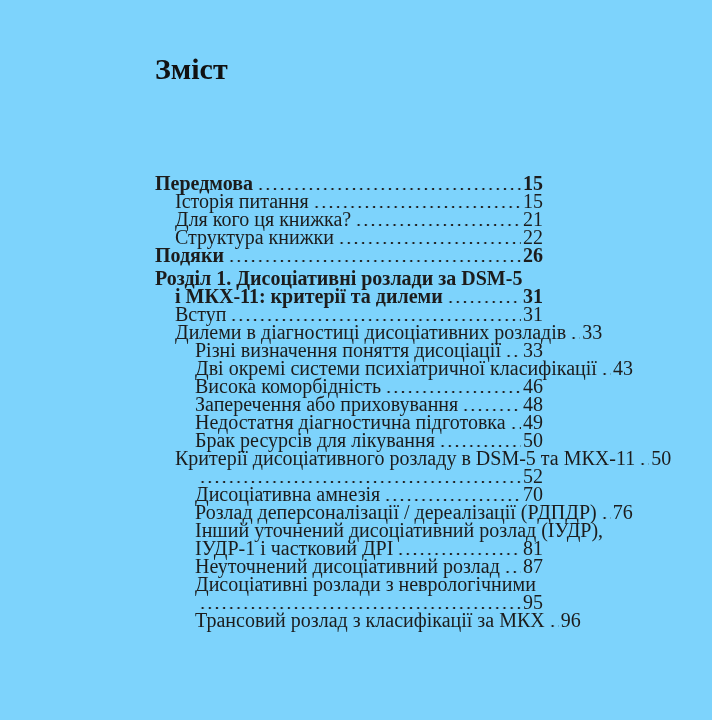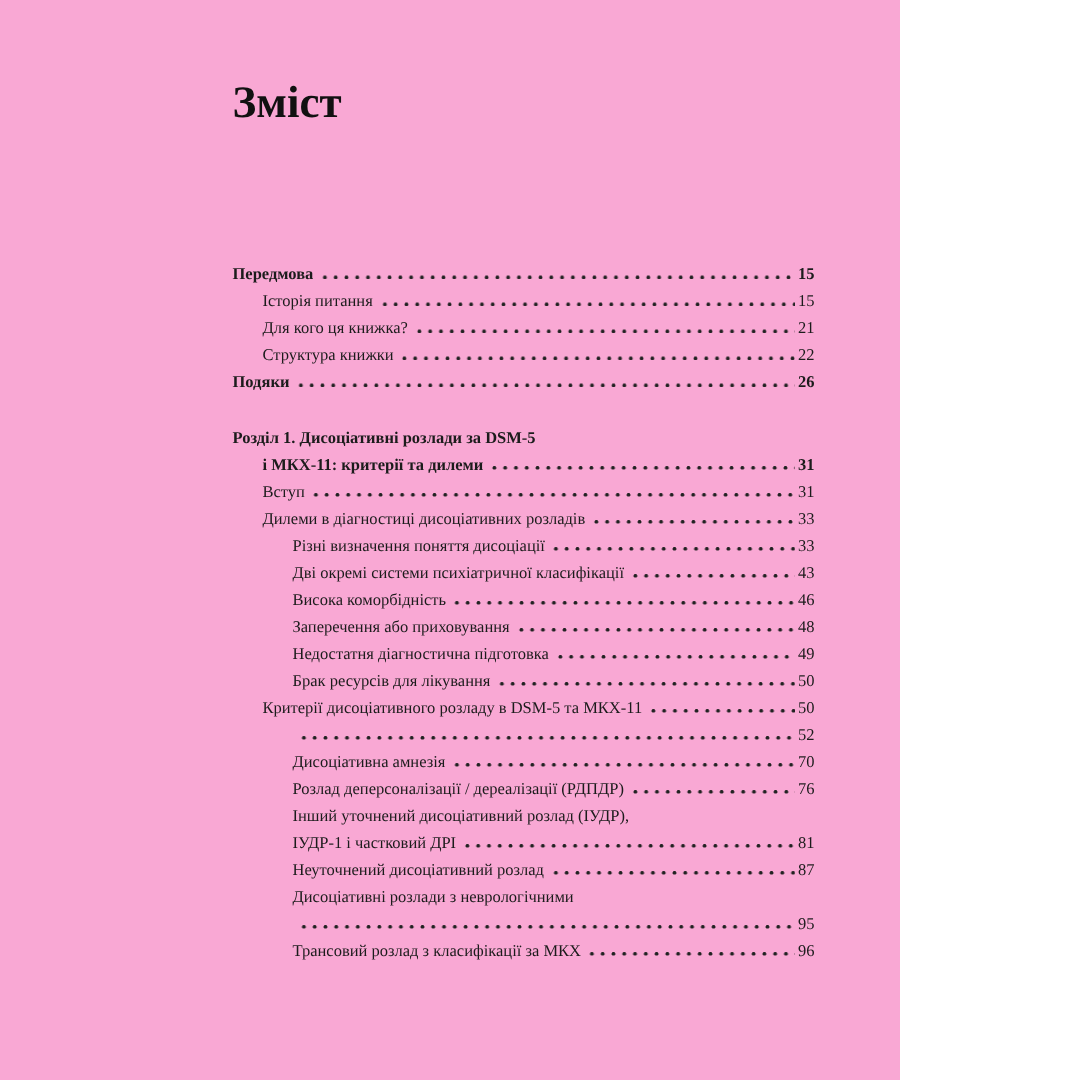--- a/index.html
+++ b/index.html
@@ -2,51 +2,51 @@
 <html><head>
 <meta charset="utf-8">
 <style>
   html, body {
     margin: 0;
     padding: 0;
     background: #ffffff;
   }
   .page {
     position: relative;
-    width: 600px;
+    width: 712px;
     height: 720px;
-    background: #f9a8d4;
+    background: #7dd3fc;
     font-family: "Liberation Serif", "DejaVu Serif", serif;
     color: #1c1c1c;
     overflow: hidden;
   }
   .content {
     position: absolute;
     left: 155px;
     top: 52px;
     width: 388px;
   }
   .title {
     font-size: 30px;
     font-weight: bold;
     margin: 0 0 88px 0;
     color: #111111;
   }
   .toc {
-    font-size: 11px;
+    font-size: 20px;
     line-height: 18px;
   }
   .row {
     display: flex;
     align-items: baseline;
   }
   .lvl1 { padding-left: 20px; }
   .lvl2 { padding-left: 40px; }
   .bold { font-weight: bold; }
-  .gap  { margin-top: 19px; }
+  .gap  { margin-top: 5px; }
   .lbl  { white-space: nowrap; }
   .dots {
     flex: 1 1 auto;
     min-width: 10px;
     height: 4px;
     margin: 0 2px 0 4px;
     background-image: radial-gradient(circle, #222222 1.1px, rgba(0,0,0,0) 1.5px);
     background-size: 7.2px 4px;
     background-repeat: repeat-x;
     background-position: 0 1px;

